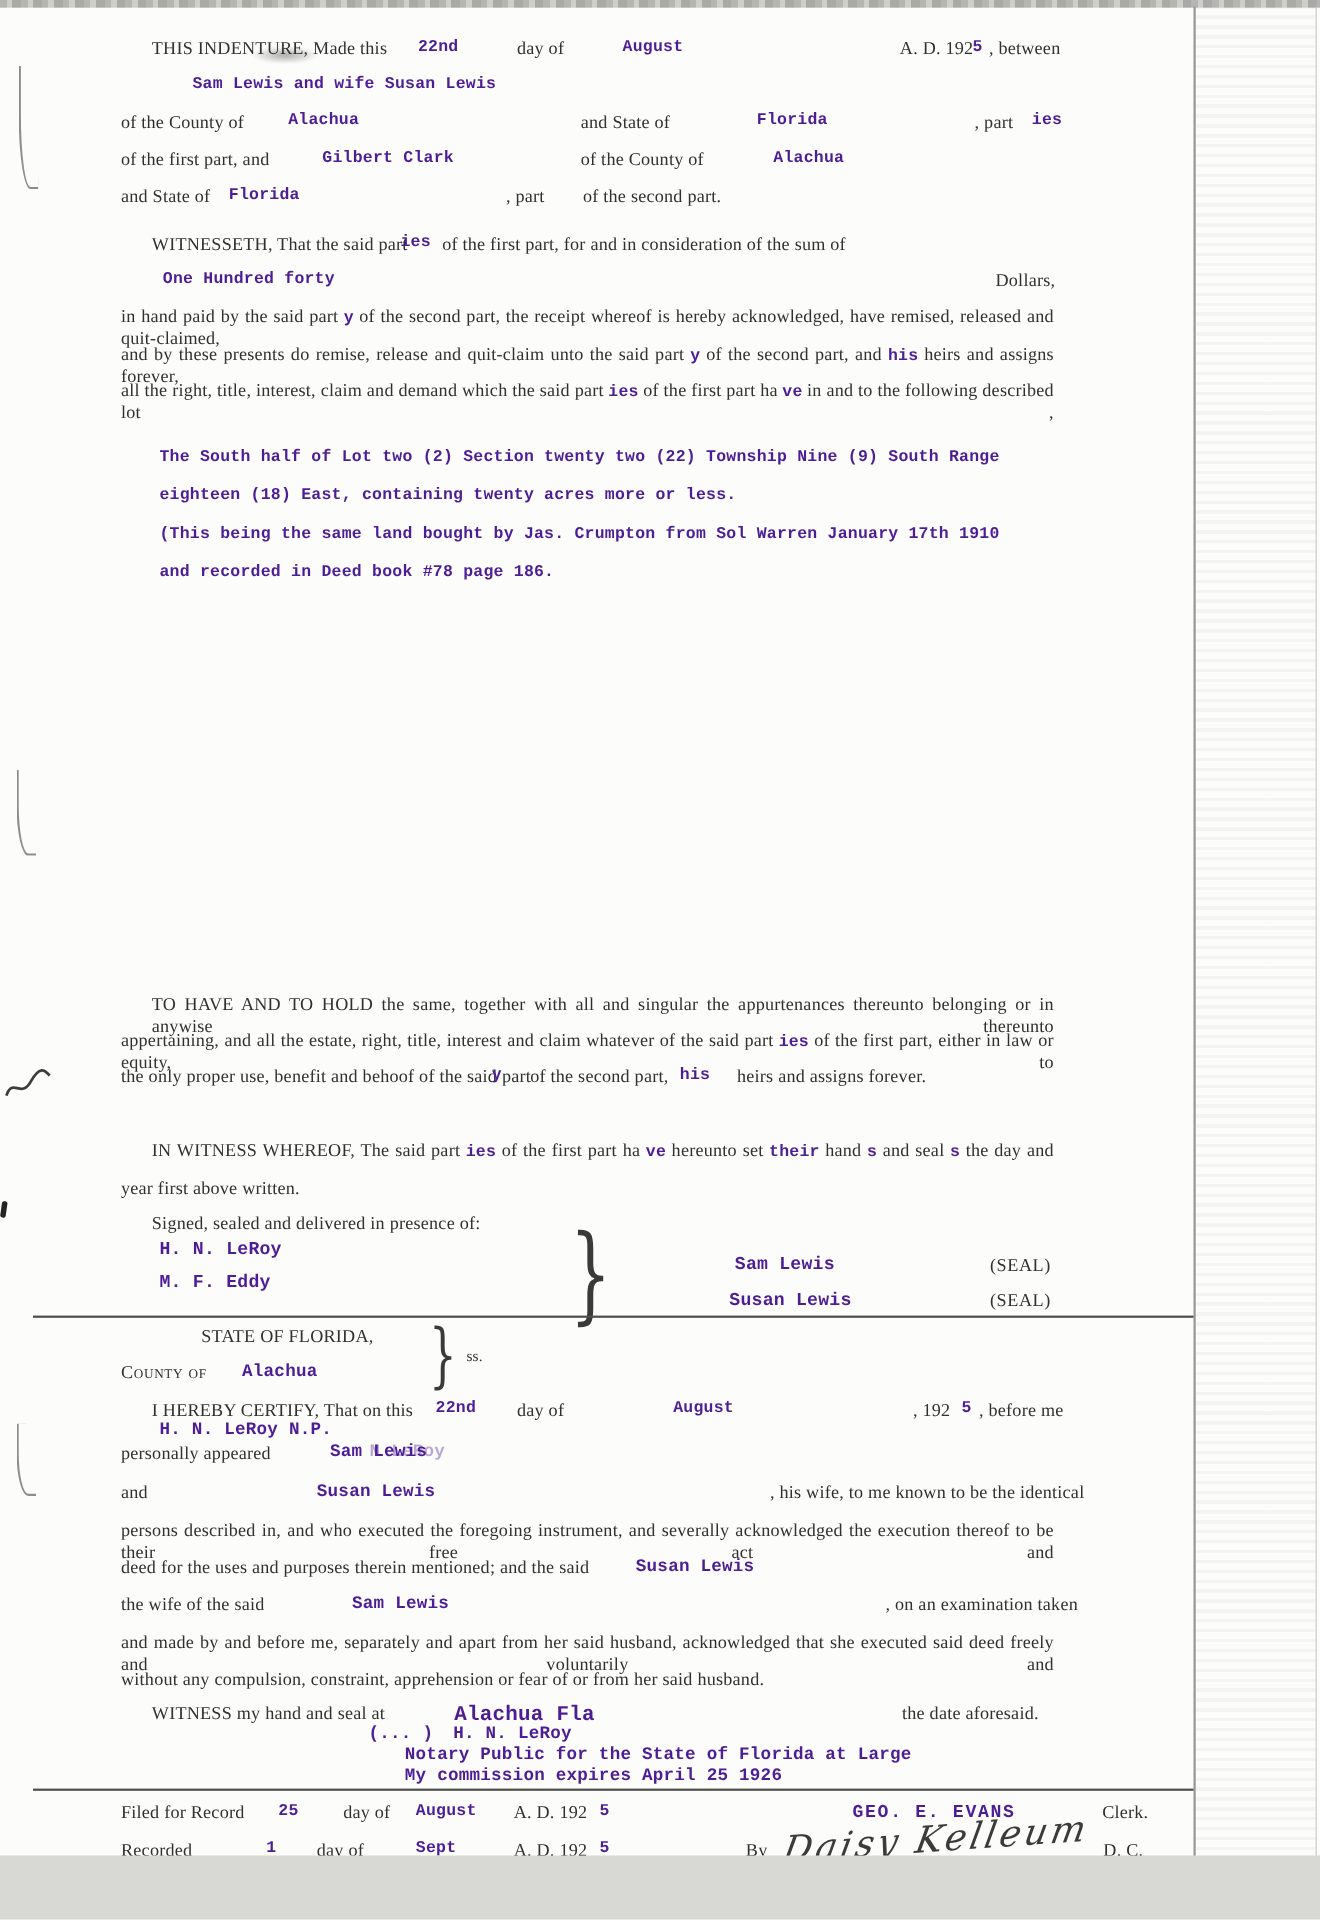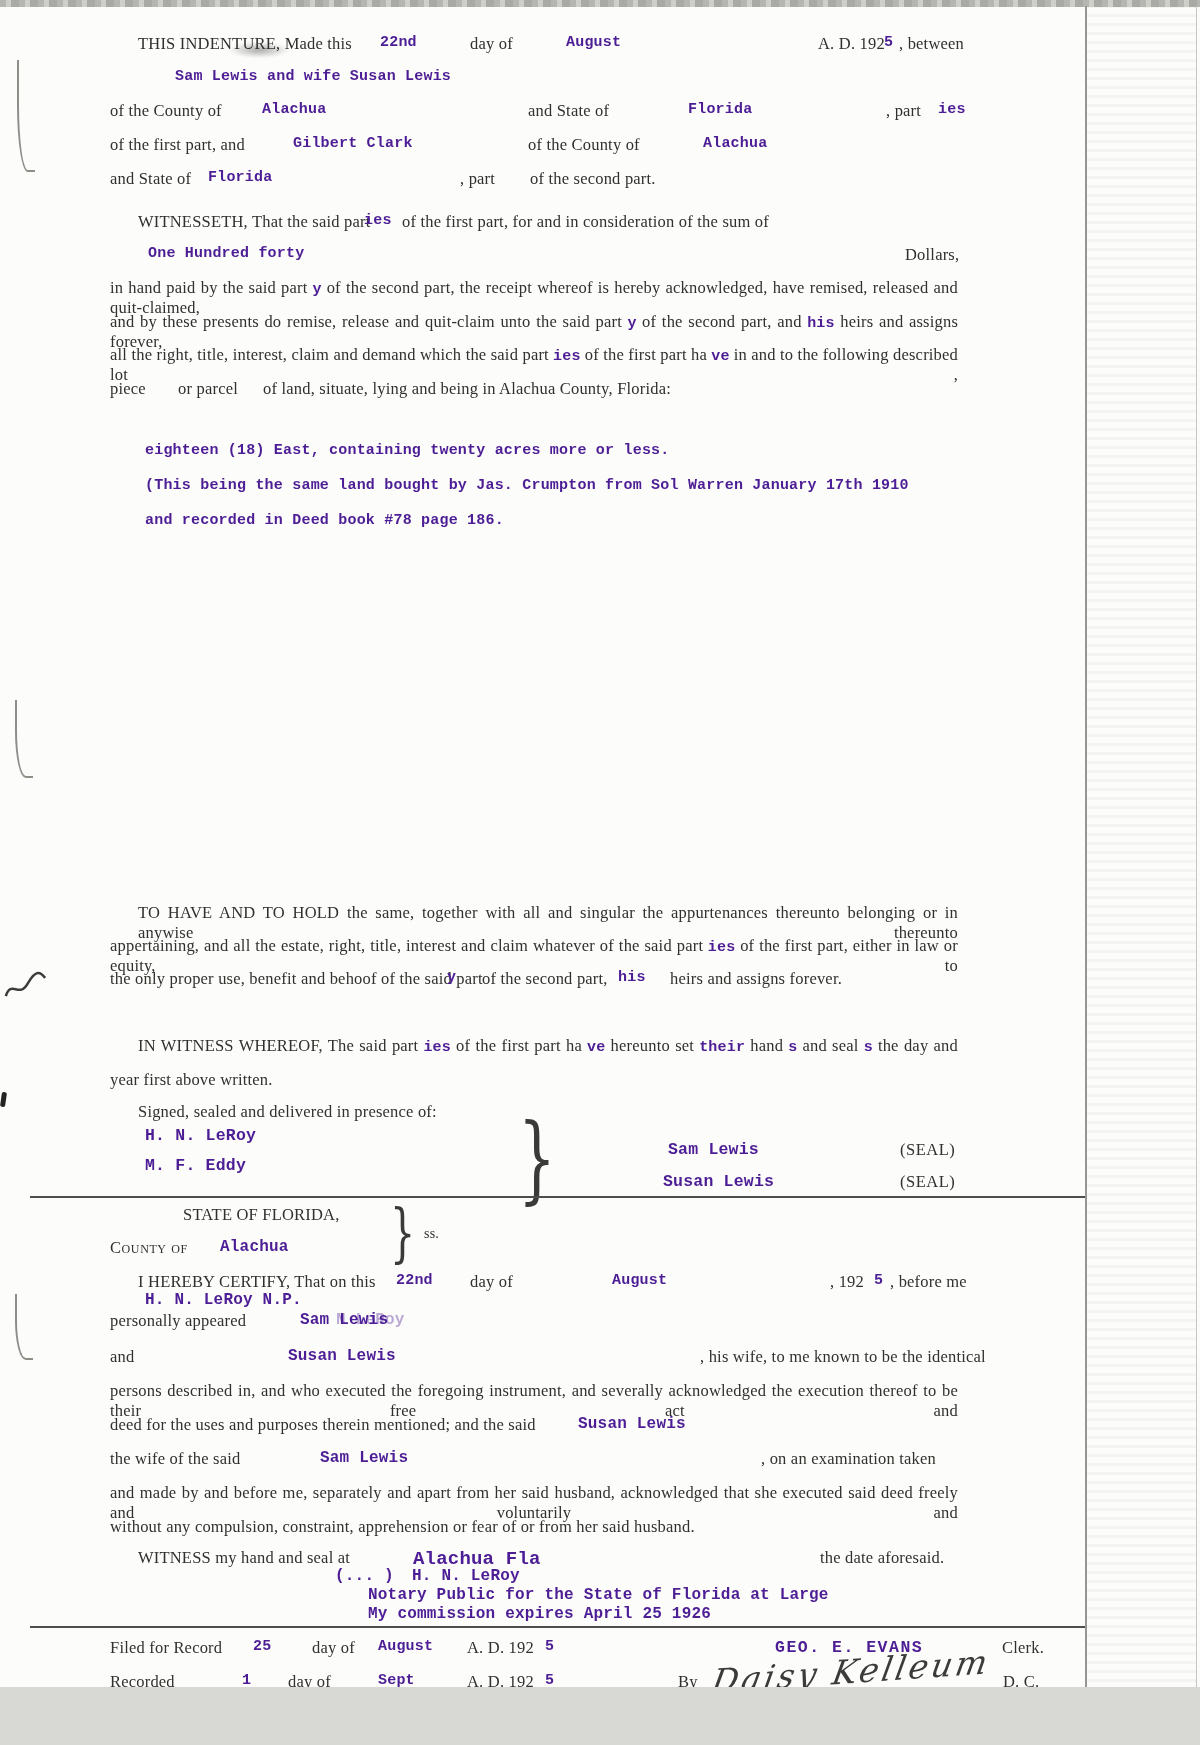--- a/index.html
+++ b/index.html
@@ -115,26 +115,24 @@
     <span class="p">heirs and assigns forever,</span>
   </div>
   <div class="flow" style="left:110px; top:345px; width:848px;">
     <span class="p">all the right, title, interest, claim and demand which the said part</span>
     <span class="t">ies</span>
     <span class="p">of the first part ha</span>
     <span class="t">ve</span>
     <span class="p">in and to the following described lot</span>
     <span class="p">,</span>
   </div>
-  <div class="row" style="top:379px;">
-    <span class="p" style="left:110px;">piece</span>
-    <span class="p" style="left:178px;">or parcel</span>
-    <span class="p" style="left:263px;">of land, situate, lying and being in Alachua County, Florida:</span>
-  </div>
-
+
+  <div class="row" style="top:407px;">
+    <span class="t" style="left:145px;">The South half of Lot two (2) Section twenty two (22) Township Nine (9) South Range</span>
+  </div>
   <div class="row" style="top:442px;">
     <span class="t" style="left:145px;">eighteen (18) East, containing twenty acres more or less.</span>
   </div>
   <div class="row" style="top:477px;">
     <span class="t" style="left:145px;">(This being the same land bought by Jas. Crumpton from Sol Warren January 17th 1910</span>
   </div>
   <div class="row" style="top:512px;">
     <span class="t" style="left:145px;">and recorded in Deed book #78 page 186.</span>
   </div>
 
@@ -230,21 +228,21 @@
   <div class="flow" style="left:110px; top:1381px; width:848px;">
     <span class="p">persons described in, and who executed the foregoing instrument, and severally acknowledged the execution thereof to be their free act and</span>
   </div>
   <div class="row" style="top:1415px;">
     <span class="p" style="left:110px;">deed for the uses and purposes therein mentioned; and the said</span>
     <span class="t" style="left:578px; font-size:16px;">Susan Lewis</span>
   </div>
   <div class="row" style="top:1449px;">
     <span class="p" style="left:110px;">the wife of the said</span>
     <span class="t" style="left:320px; font-size:16px;">Sam Lewis</span>
-    <span class="p" style="left:761px;">, on an examination taken</span>
+    <span class="p" style="left:805px;">, on an examination taken</span>
   </div>
   <div class="flow" style="left:110px; top:1483px; width:848px;">
     <span class="p">and made by and before me, separately and apart from her said husband, acknowledged that she executed said deed freely and voluntarily and</span>
   </div>
   <div class="row" style="top:1517px;">
     <span class="p" style="left:110px;">without any compulsion, constraint, apprehension or fear of or from her said husband.</span>
   </div>
 
   <div class="row" style="top:1548px;">
     <span class="p" style="left:138px;">WITNESS my hand and seal at</span>

